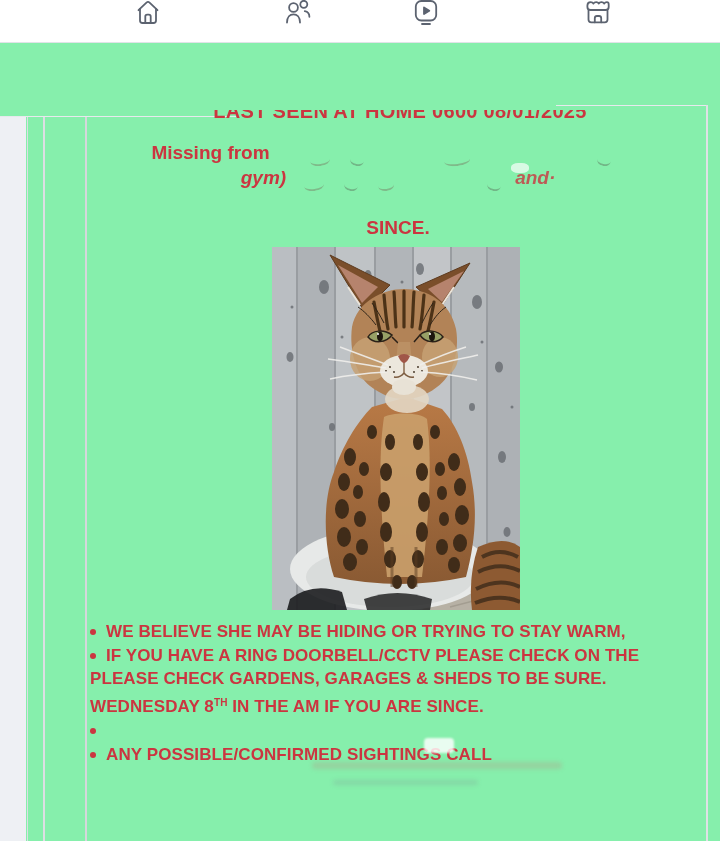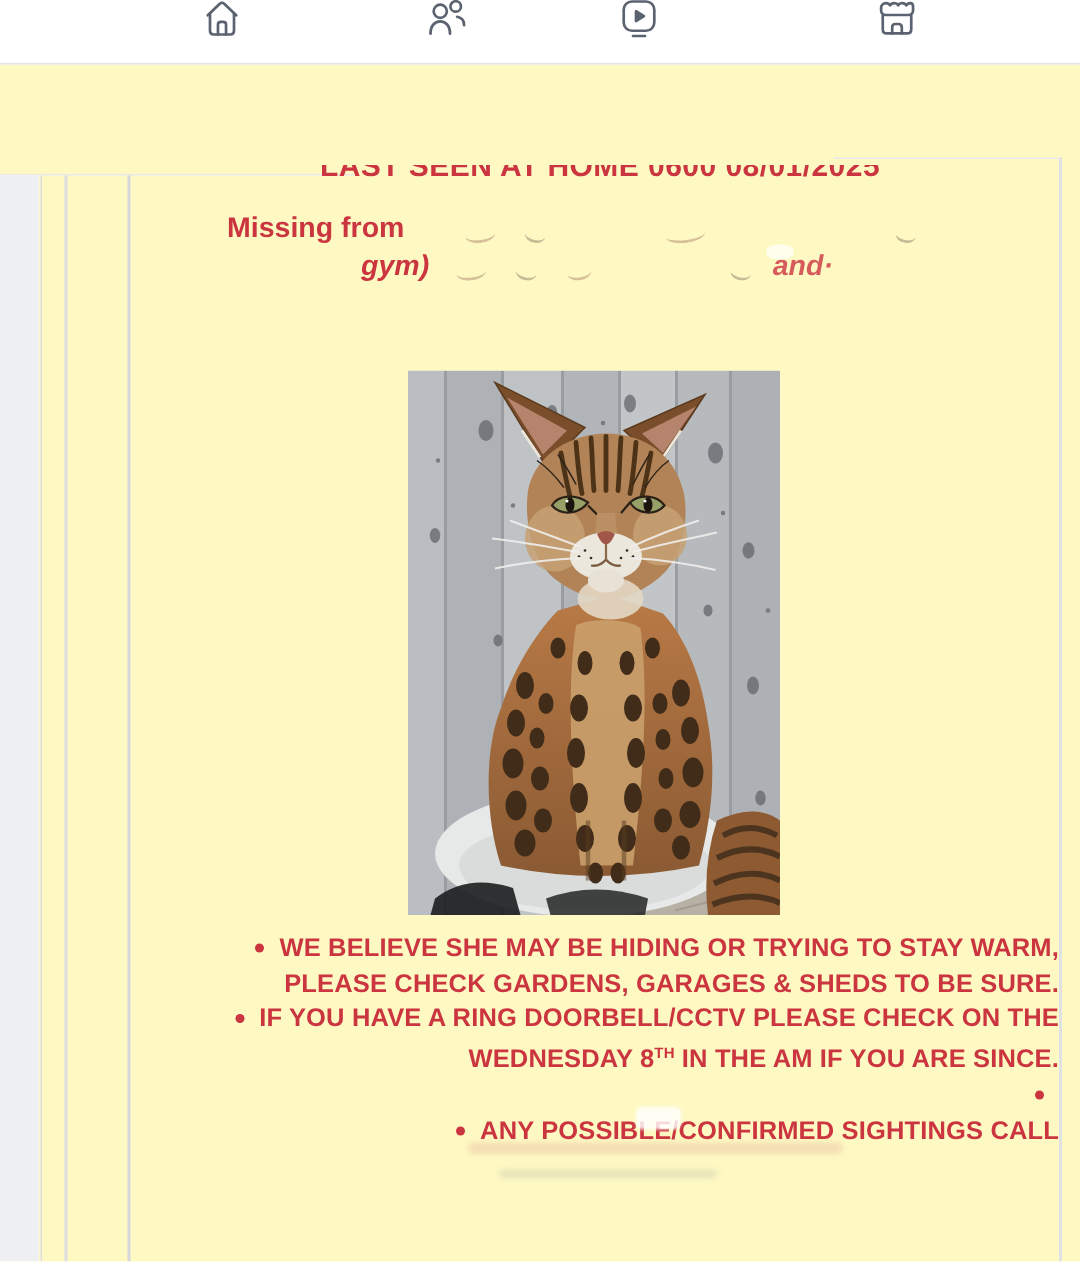--- a/index.html
+++ b/index.html
@@ -1,42 +1,42 @@
 <!DOCTYPE html>
 <html><head>
 <meta charset="utf-8">
 <style>
   html,body{margin:0;padding:0;background:#fff;}
   .screen{
-    position:relative;width:720px;height:841px;background:#fef9c3;overflow:hidden;
+    position:relative;width:720px;height:841px;background:#86efac;overflow:hidden;
     font-family:"Liberation Sans", sans-serif;
   }
   
   .nav{position:absolute;top:0;left:0;width:720px;height:42px;background:#fff;border-bottom:1px solid #e1e3e8;}
   .nav-icon{position:absolute;top:-2px;width:28px;height:30px;}
   .nav-icon svg{display:block;}
   
   .hline{position:absolute;height:1px;background:#e7e9ed;}
   .vline{position:absolute;background:#dcdee3;}
   .left-strip{position:absolute;left:0;top:117px;width:26px;height:724px;background:#eef0f4;}
   
   .red{color:#cb3540;font-weight:bold;}
   .clipwrap{position:absolute;left:100px;top:110px;width:600px;height:18px;overflow:hidden;}
   .clipline{margin-top:-12px;font-size:20px;line-height:26px;text-align:center;letter-spacing:.3px;}
   .introline{position:absolute;left:90px;width:616px;height:25px;font-size:19px;line-height:25px;
-    display:flex;justify-content:center;align-items:center;white-space:pre;}
+    display:flex;justify-content:center;align-items:flex-end;white-space:pre;}
   .gap{display:inline-block;height:18px;position:relative;}
   .mark{display:inline-block;width:20px;height:9px;border-bottom:2px solid rgba(110,50,50,.28);
     border-radius:50%;transform:rotate(-7deg);margin:0 10px;vertical-align:middle;}
   .mark2{transform:rotate(10deg);width:14px;border-bottom-color:rgba(70,50,50,.30);}
   .fadefrag{opacity:.8;position:relative;}
   .fadefrag::after{content:"";position:absolute;left:-4px;top:-2px;width:18px;height:10px;background:rgba(255,255,255,.85);border-radius:40%;}
   
   .bullets{position:absolute;left:90px;top:620px;width:616px;font-size:17px;line-height:23.7px;
-    text-align:right;letter-spacing:.1px;}
+    text-align:left;letter-spacing:.1px;}
   .dot{display:inline-block;width:6px;height:6px;border-radius:50%;background:#cb3540;
     margin-right:10px;vertical-align:2px;}
   sup.th{font-size:10px;vertical-align:6px;}
   .smudge1{position:absolute;left:312px;top:762px;width:250px;height:7px;background:rgba(205,110,115,.22);
     border-radius:4px;filter:blur(2px);}
   .smudge2{position:absolute;left:333px;top:780px;width:145px;height:5px;background:rgba(125,125,140,.20);
     border-radius:3px;filter:blur(2px);}
   .blob{position:absolute;left:424px;top:738px;width:30px;height:15px;background:rgba(255,255,255,.82);
     filter:blur(1px);border-radius:4px;}
   .photo{position:absolute;left:272px;top:247px;width:248px;height:363px;overflow:hidden;}
@@ -101,20 +101,23 @@
   <div class="introline red" style="top:140px;">
     <span>Missing from</span>
     <span class="gap" style="width:315px;"><span class="mark" style="margin-left:40px;"></span><span class="mark mark2"></span><span class="mark" style="margin-left:70px;width:26px;"></span></span>
     <span class="gap" style="width:60px;"><span class="mark mark2" style="margin-left:12px;"></span></span>
   </div>
   <div class="introline red" style="top:165px;font-style:italic;">
     <span>gym)</span>
     <span class="gap" style="width:195px;"><span class="mark" style="margin-left:18px;"></span><span class="mark mark2"></span><span class="mark" style="width:16px;"></span></span>
     <span class="gap" style="width:34px;"><span class="mark mark2" style="margin:0 6px;"></span></span>
     <span class="fadefrag">and·</span>
+  </div>
+  <div class="introline red" style="top:215px;">
+    <span>SINCE.</span>
   </div>
 
   <div class="photo">
     <svg width="248" height="363" viewBox="0 0 248 363">
       <defs>
         <linearGradient id="bodyGrad" x1="0" y1="0" x2="0" y2="1">
           <stop offset="0" stop-color="#b97a46"></stop>
             <stop offset="1" stop-color="#8a5a33"></stop>
         </linearGradient>
       </defs>
@@ -262,22 +265,22 @@
         <path d="M104 78 C98 70 92 64 86 60"></path>
           <path d="M112 76 C108 68 104 62 100 56"></path>
         <path d="M158 78 C163 70 168 64 174 60"></path>
           <path d="M150 76 C154 68 157 62 161 56"></path>
       </g>
     </svg>
   </div>
 
   <div class="bullets red">
     <div><span class="dot"></span><span>WE BELIEVE SHE MAY BE HIDING OR TRYING TO STAY WARM,</span></div>
+    <div><span class="dot"></span><span>IF YOU HAVE A RING DOORBELL/CCTV PLEASE CHECK ON THE</span></div>
     <div><span>PLEASE CHECK GARDENS, GARAGES &amp; SHEDS TO BE SURE.</span></div>
-    <div><span class="dot"></span><span>IF YOU HAVE A RING DOORBELL/CCTV PLEASE CHECK ON THE</span></div>
     <div><span>WEDNESDAY 8</span><sup class="th">TH</sup><span> IN THE AM IF YOU ARE SINCE.</span></div>
     <div><span class="dot"></span></div>
     <div><span class="dot"></span><span>ANY POSSIBLE/CONFIRMED SIGHTINGS CALL</span></div>
   </div>
 
   <div class="blob"></div>
   <div class="smudge1"></div>
   <div class="smudge2"></div>
 
 </div>

